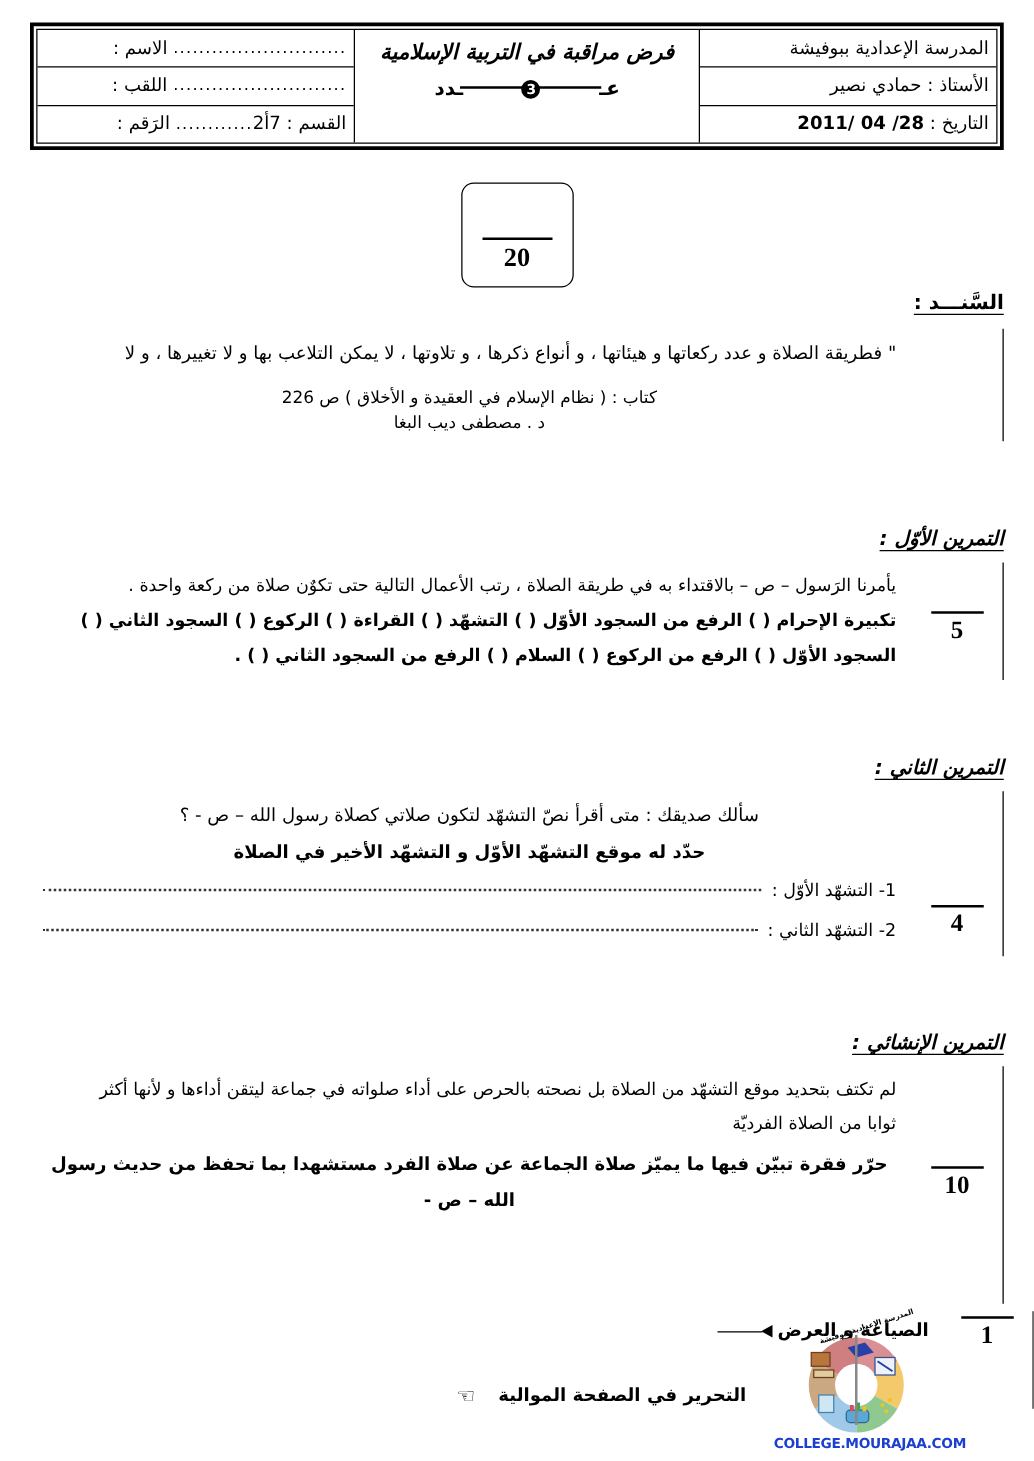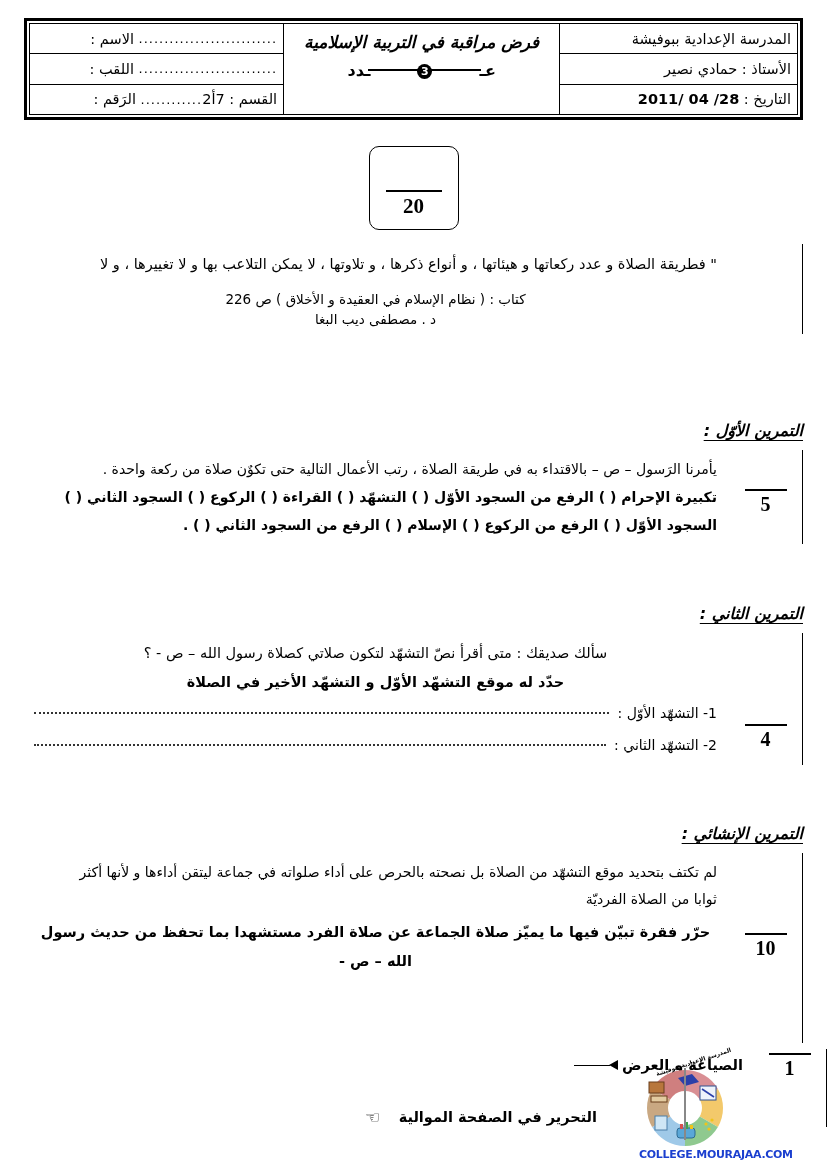--- a/index.html
+++ b/index.html
@@ -323,21 +323,20 @@
     margin: 0 auto;
   }
   .logo-caption {
     font-family: "DejaVu Sans", "Liberation Sans", sans-serif;
     font-weight: bold;
     font-size: 11px;
     color: #1b3fcf;
     letter-spacing: -0.3px;
     direction: ltr;
     margin-top: -2px;
-    margin-left: 20px;
   }
   .logo-arc-text {
     position: absolute;
     top: -8px;
     right: -6px;
     font-size: 6px;
     font-weight: bold;
     transform: rotate(-18deg);
     white-space: nowrap;
   }
@@ -386,20 +385,21 @@
 
   </div>
 </div>
 
 <div class="score-box">
   <div class="score-bar"></div>
   <div class="score-den">20</div>
 </div>
 
 <div style="position:absolute; top:232px; right:24px; left:24px;">
+  <div class="section-head" style="padding-left:14px;">السَّنـــد :</div>
 
   <div class="body-row" style="margin-top:12px;">
     <div class="rule-col"></div>
     <div class="content-col">
       <div class="para">" فطريقة الصلاة و عدد ركعاتها و هيئاتها ، و أنواع ذكرها ، و تلاوتها ، لا يمكن التلاعب بها و لا تغييرها ، و لا</div>
       <div class="citation">كتاب : ( نظام الإسلام في العقيدة و الأخلاق ) ص 226</div>
       <div class="citation" style="margin-top:0;">د . مصطفى ديب البغا</div>
     </div>
   </div>
 </div>
@@ -410,21 +410,21 @@
   <div class="body-row" style="margin-top:10px;">
     <div class="rule-col">
       <div class="mark-frac">
         <div class="mark-bar"></div>
         <div class="mark-num">5</div>
       </div>
     </div>
     <div class="content-col">
       <div class="instr">يأمرنا الرَسول – ص – بالاقتداء به في طريقة الصلاة ، رتب الأعمال التالية حتى تكوٌن صلاة من ركعة واحدة .</div>
       <div class="items-line">تكبيرة الإحرام (    )  الرفع من السجود الأوّل (    )  التشهّد (    )  القراءة (    )  الركوع (    )  السجود الثاني (    )</div>
-      <div class="items-line">السجود الأوّل (    )  الرفع من الركوع (    )  الإسلام (    )  الرفع من السجود الثاني (    ) .</div>
+      <div class="items-line">السجود الأوّل (    )  الرفع من الركوع (    )  السلام (    )  الرفع من السجود الثاني (    ) .</div>
     </div>
   </div>
 </div>
 
 <div style="position:absolute; top:604px; right:24px; left:24px;">
   <div class="section-head italic" style="padding-left:14px;">التمرين الثاني :</div>
 
   <div class="body-row" style="margin-top:10px;">
     <div class="rule-col">
       <div class="mark-frac" style="transform:translateY(38px);">

